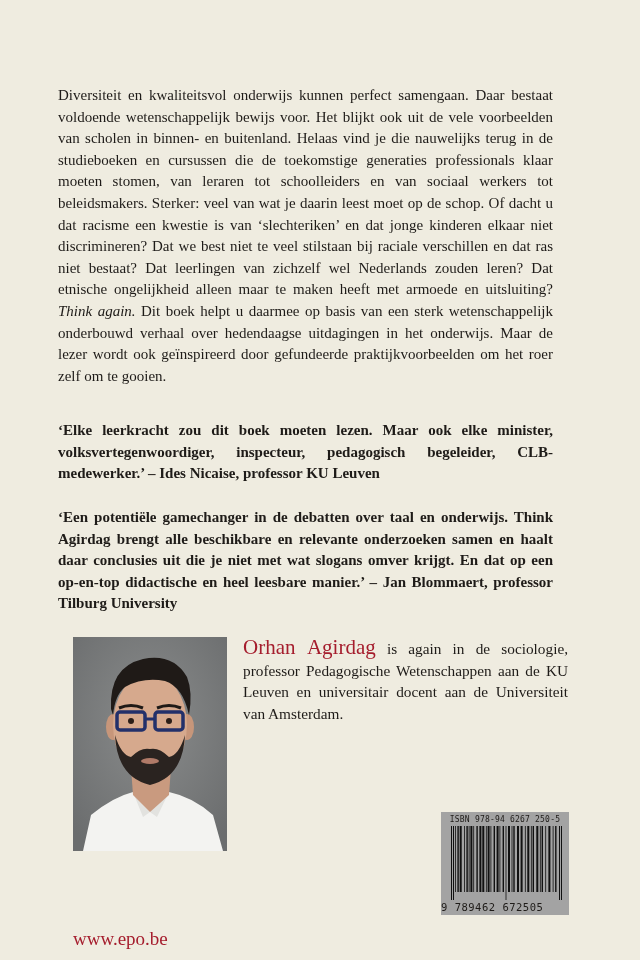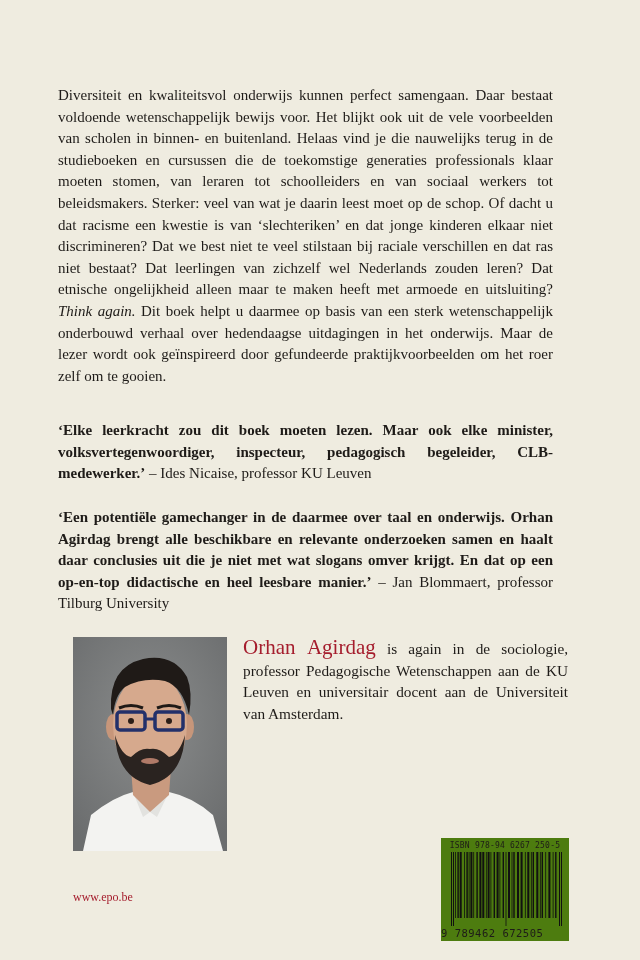--- a/index.html
+++ b/index.html
@@ -3,39 +3,39 @@
 <meta charset="utf-8">
 <style>
   html,body{margin:0;padding:0;}
   body{width:640px;height:960px;background:#efece0;position:relative;overflow:hidden;
        font-family:"Liberation Serif","DejaVu Serif",serif;color:#1e1b18;}
   .para{position:absolute;left:58px;width:495px;font-size:15px;line-height:21.6px;text-align:justify;hyphens:none;margin-top:12px;}
   #blurb{top:73px;}
   #quote1{top:408px;}
   #quote2{top:495px;}
   .q{font-weight:bold;}
-  .attr{font-weight:normal;}
+  .attr{font-weight:bold;}
   em{font-style:italic;}
   .photo{position:absolute;left:73px;top:637px;width:154px;height:214px;background:#7d7f7f;overflow:hidden;}
   .bio{position:absolute;left:243px;top:637px;width:325px;font-size:15.3px;line-height:21.6px;text-align:justify;}
   .bio .name{color:#a51d2d;font-size:21px;}
-  .barcode{position:absolute;left:441px;top:838px;width:128px;height:103px;background:#4d7c0f;}
+  .barcode{position:absolute;left:441px;top:812px;width:128px;height:103px;background:#a3a3a3;}
   .isbn-text{position:absolute;left:0;right:0;top:3px;text-align:center;font-family:"DejaVu Sans Mono",monospace;font-size:8px;letter-spacing:0.2px;}
   .ean-text{position:absolute;left:0;right:0;bottom:2px;font-family:"DejaVu Sans Mono",monospace;font-size:10.5px;letter-spacing:0.5px;}
   .bars{position:absolute;left:8px;top:14px;width:114px;height:74px;}
-  .website{position:absolute;left:73px;top:890px;font-size:12px;color:#a51d2d;font-family:Liberation Serif, serif;}
+  .website{position:absolute;left:73px;top:928px;font-size:19px;color:#a51d2d;font-family:Liberation Serif, serif;}
 </style>
 </head>
 <body>
 
 <div class="para" id="blurb"><span>Diversiteit en kwaliteitsvol onderwijs kunnen perfect samengaan. Daar bestaat voldoende wetenschappelijk bewijs voor. Het blijkt ook uit de vele voorbeelden van scholen in binnen- en buitenland. Helaas vind je die nauwelijks terug in de studieboeken en cursussen die de toekomstige generaties professionals klaar moeten stomen, van leraren tot schoolleiders en van sociaal werkers tot beleidsmakers. Sterker: veel van wat je daarin leest moet op de schop. Of dacht u dat racisme een kwestie is van ‘slechteriken’ en dat jonge kinderen elkaar niet discrimineren? Dat we best niet te veel stilstaan bij raciale verschillen en dat ras niet bestaat? Dat leerlingen van zichzelf wel Nederlands zouden leren? Dat etnische ongelijkheid alleen maar te maken heeft met armoede en uitsluiting?</span> <em>Think again.</em><span> Dit boek helpt u daarmee op basis van een sterk wetenschappelijk onderbouwd verhaal over hedendaagse uitdagingen in het onderwijs. Maar de lezer wordt ook geïnspireerd door gefundeerde  praktijkvoorbeelden om het roer zelf om te gooien.</span></div>
 
 <div class="para" id="quote1"><span class="q">‘Elke leerkracht zou dit boek moeten lezen. Maar ook elke minister, volksvertegenwoordiger, inspecteur, pedagogisch begeleider, CLB-medewerker.’</span><span class="attr"> – Ides Nicaise, professor KU Leuven</span></div>
 
-<div class="para" id="quote2"><span class="q">‘Een potentiële gamechanger in de daarmee over taal en onderwijs. Orhan Agirdag brengt alle beschikbare en relevante onderzoeken samen en haalt daar conclusies uit die je niet met wat slogans omver krijgt. En dat op een op-en-top didactische en heel leesbare manier.’</span><span class="attr"> – Jan Blommaert, professor Tilburg University</span></div>
+<div class="para" id="quote2"><span class="q">‘Een potentiële gamechanger in de debatten over taal en onderwijs. Think Agirdag brengt alle beschikbare en relevante onderzoeken samen en haalt daar conclusies uit die je niet met wat slogans omver krijgt. En dat op een op-en-top didactische en heel leesbare manier.’</span><span class="attr"> – Jan Blommaert, professor Tilburg University</span></div>
 
 <div class="photo">
   <svg width="154" height="214" viewBox="0 0 154 214">
     <defs>
       <radialGradient id="bg" cx="50%" cy="40%" r="70%">
         <stop offset="0%" stop-color="#8a8c8c"></stop>
           <stop offset="100%" stop-color="#6b6d6e"></stop>
       </radialGradient>
     </defs>
     <rect width="154" height="214" fill="url(#bg)"></rect>

